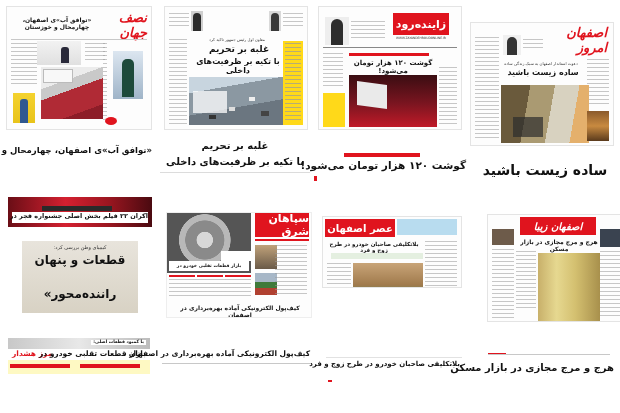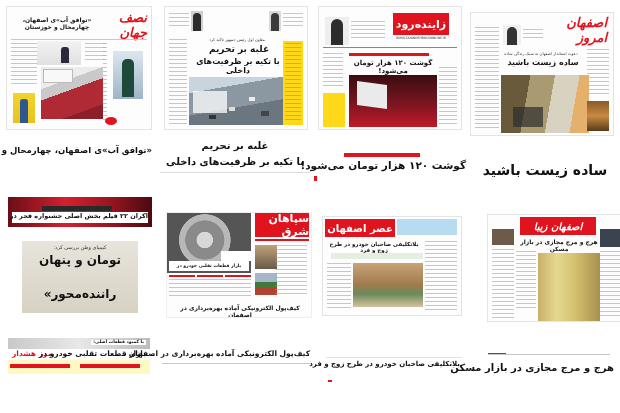--- a/index.html
+++ b/index.html
@@ -88,21 +88,21 @@
   <div class="redbar" style="left:30px;top:46px;width:80px;height:3px;"></div>
   <div class="headline" style="left:28px;top:52px;width:92px;font-size:7px;">گوشت ۱۲۰ هزار تومان می‌شود!</div>
   <div class="col-lines" style="left:4px;top:46px;width:20px;height:36px;"></div>
   <div class="yellow-box" style="left:4px;top:86px;width:22px;height:34px;"></div>
   <div class="col-lines" style="right:4px;top:60px;width:18px;height:58px;"></div>
   <div class="photo" style="left:30px;top:68px;width:88px;height:52px;background:linear-gradient(#3a0d12,#7b1520 55%,#c01a28);">
     <div class="abs" style="left:8px;top:8px;width:30px;height:24px;background:#eaeaea;transform:skewY(8deg);"></div>
   </div>
 </div>
 
-<div class="paper" style="left:470px;top:12px;width:144px;height:124px;">
+<div class="paper" style="left:470px;top:22px;width:144px;height:124px;">
   <div class="masthead mast-text-red" style="right:6px;top:4px;width:66px;height:26px;font-size:13px;">اصفهان امروز</div>
   <div class="photo" style="left:32px;top:12px;width:18px;height:20px;background:#f0f0f0;">
       <div class="abs" style="left:4px;top:2px;width:10px;height:18px;background:#333;border-radius:5px 5px 0 0;"></div>
     </div>
   <div class="col-lines" style="left:52px;top:16px;width:20px;height:12px;"></div>
   <div class="small-label" style="left:30px;top:38px;width:80px;">دعوت استاندار اصفهان به سبک زندگی ساده</div>
   <div class="headline" style="left:30px;top:45px;width:84px;font-size:8px;">ساده زیست باشید</div>
   <div class="col-lines" style="left:4px;top:14px;width:24px;height:104px;"></div>
   <div class="col-lines" style="right:4px;top:36px;width:22px;height:46px;"></div>
   <div class="photo" style="left:30px;top:62px;width:88px;height:58px;background:linear-gradient(100deg,#6a5a3c 0 30%,#aa9a72 30% 55%,#d8d2c0 55% 80%,#e4b06c 80%);">
@@ -124,42 +124,42 @@
 <div class="caption" style="left:482px;top:163px;width:126px;font-size:14px;text-align:center;">ساده زیست باشید</div>
 
 <div class="clip" style="left:8px;top:197px;width:144px;height:30px;background:linear-gradient(90deg,#6a0e16,#d42030 40%,#9a1620 70%,#4a0a10);">
   <div class="abs" style="right:40px;top:9px;width:70px;height:5px;background:#2a2a2a;"></div>
   <div class="abs" style="left:4px;right:4px;top:15px;height:11px;background:#fff;"></div>
   <div class="caption" style="left:4px;right:4px;top:16px;font-size:6.5px;text-align:center;">اکران ۲۲ فیلم بخش اصلی جشنواره فجر در اصفهان</div>
 </div>
 
 <div class="clip" style="left:22px;top:241px;width:116px;height:72px;background:linear-gradient(#e8e4dc,#d8d2c4);">
   <div class="small-label" style="left:0;right:0;top:3px;font-size:5px;">کیمیای وطن بررسی کرد:</div>
-  <div class="headline" style="left:0;right:0;top:13px;font-size:12px;">تومان و پنهان</div>
+  <div class="headline" style="left:0;right:0;top:13px;font-size:12px;">قطعات و پنهان</div>
   <div class="headline" style="left:0;right:0;top:47px;font-size:12px;">راننده‌محور»</div>
 </div>
 
 <div class="paper" style="left:166px;top:212px;width:146px;height:106px;border-color:#eee;">
   <div class="photo" style="left:0;top:0;width:84px;height:60px;background:radial-gradient(circle at 45% 45%,#d8d8d8 0 14%,#8a8a8a 15% 34%,#b8b8b8 35% 45%,#555 46% 100%);">
     <div class="abs" style="left:54px;top:38px;width:30px;height:10px;background:#fff;"></div>
     <div class="abs" style="left:2px;top:48px;width:80px;height:10px;background:#fff;font-size:4.5px;font-weight:bold;color:#111;text-align:center;line-height:10px;">بازار قطعات تقلبی خودرو در</div>
   </div>
   <div class="masthead mast-red" style="right:2px;top:0;width:54px;height:24px;font-size:11px;">سپاهان شرق</div>
   <div class="redbar" style="right:2px;top:26px;width:54px;height:2px;"></div>
   <div class="photo" style="left:88px;top:32px;width:22px;height:24px;background:linear-gradient(#c0a27a,#6a5a48);"></div>
   <div class="photo" style="left:88px;top:60px;width:22px;height:22px;background:linear-gradient(#a7b7c7 0 40%,#3f7a3a 40% 70%,#b04030 70%);"></div>
   <div class="col-lines" style="right:4px;top:32px;width:32px;height:50px;"></div>
   <div class="redbar" style="left:2px;top:62px;width:26px;height:2px;"></div>
   <div class="redbar" style="left:30px;top:62px;width:26px;height:2px;"></div>
   <div class="redbar" style="left:58px;top:62px;width:26px;height:2px;"></div>
   <div class="col-lines" style="left:2px;top:66px;width:82px;height:20px;"></div>
   <div class="headline" style="left:2px;top:92px;width:142px;font-size:6px;">کیف‌پول الکترونیکی آماده بهره‌برداری در اصفهان</div>
 </div>
 
-<div class="paper" style="left:322px;top:216px;width:140px;height:100px;">
+<div class="paper" style="left:322px;top:216px;width:140px;height:72px;">
   <div class="masthead mast-red" style="left:2px;top:2px;width:70px;height:18px;font-size:10px;">عصر اصفهان</div>
   <div class="photo" style="right:4px;top:2px;width:60px;height:16px;background:#b8dcef;"></div>
   <div class="headline" style="left:2px;top:24px;width:98px;font-size:5.5px;">بلاتکلیفی صاحبان خودرو در طرح زوج و فرد</div>
   <div class="photo" style="left:8px;top:36px;width:92px;height:6px;background:#e4efe0;"></div>
   <div class="col-lines" style="left:4px;top:46px;width:24px;height:48px;"></div>
   <div class="photo" style="left:30px;top:46px;width:70px;height:44px;background:linear-gradient(#c8a478,#a07a4c 50%,#6a8a5a 70%,#d6c29c);"></div>
   <div class="col-lines" style="right:4px;top:24px;width:32px;height:72px;"></div>
 </div>
 
 <div class="paper" style="left:474px;top:214px;width:140px;height:108px;margin-left:13px;">

